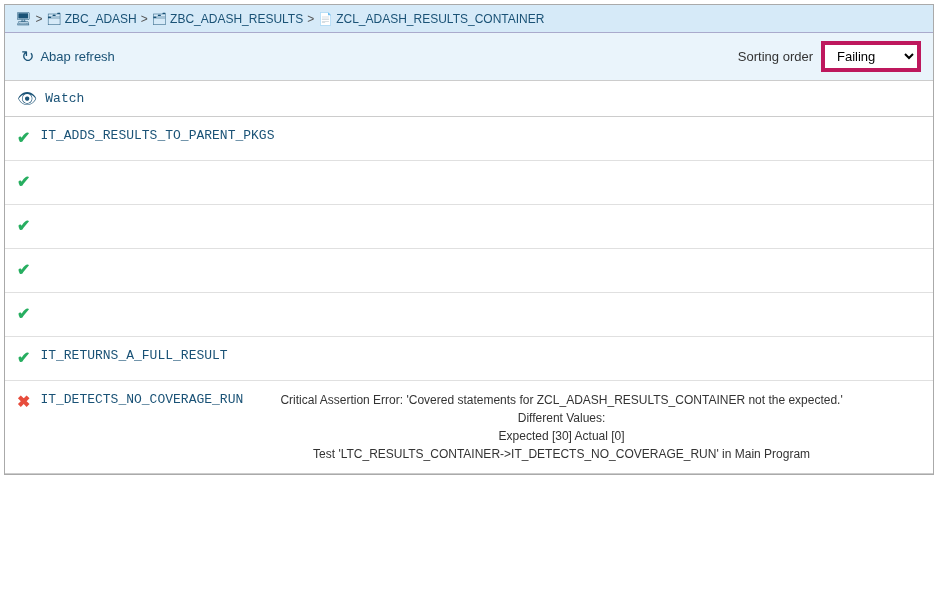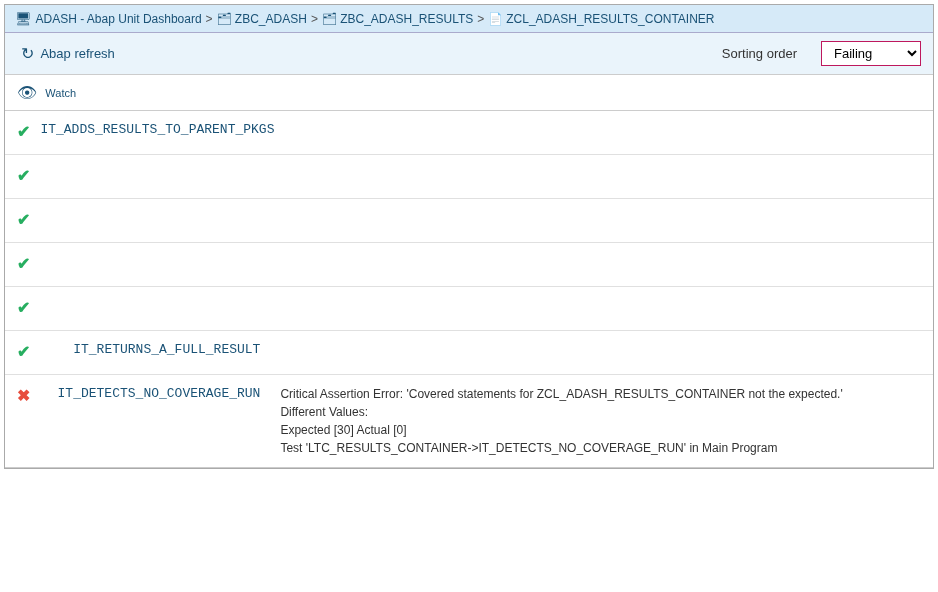--- a/index.html
+++ b/index.html
@@ -59,28 +59,28 @@
       border: none;
       padding: 2px 4px;
     }
     .refresh-icon {
       font-size: 16px;
       color: #1a5276;
     }
     .toolbar-right {
       display: flex;
       align-items: center;
-      gap: 24px;
+      gap: 8px;
     }
     .sorting-label {
       font-size: 13px;
       color: #333;
     }
     .sorting-select {
-      border: 1px solid #be185d;
+      border: 4px solid #be185d;
       padding: 3px 8px;
       font-size: 13px;
       background: #fff;
       cursor: pointer;
       min-width: 100px;
     }
 
     
     .watch-row {
       display: flex;
@@ -88,22 +88,23 @@
       gap: 8px;
       padding: 8px 12px;
       border-bottom: 1px solid #ccc;
       background: #fff;
     }
     .eye-icon {
       color: #1a5276;
       font-size: 16px;
     }
     .watch-label {
-      font-size: 11px;
-      color: #1a5276;
+      font-size: 13px;
+      color: #1a5276;
+      font-family: Liberation Mono, monospace;
     }
 
     
     .test-list {
       background: #fff;
     }
     .test-row {
       display: flex;
       align-items: flex-start;
       padding: 10px 12px;
@@ -127,43 +128,42 @@
       color: #e74c3c;
       font-weight: bold;
     }
     .test-name {
       font-size: 13px;
       color: #1a5276;
       font-family: 'Courier New', monospace;
       flex-shrink: 0;
       min-width: 220px;
       padding-top: 1px;
-      text-align: right;
     }
     .test-error {
       font-size: 12px;
       color: #333;
       margin-left: 20px;
       line-height: 1.5;
+      text-align: center;
     }
 
     
     .main-container {
       border: 1px solid #aaa;
       margin: 4px;
     }
   </style>
 </head>
 <body>
 
 <div class="main-container">
 
   <div class="breadcrumb-bar">
     <span style="font-size:13px;">🖥</span>
-    <span style="cursor:pointer;">ADASH - Abap Unit Dashboard</span>
     <span class="breadcrumb-separator"> &gt; </span>
     <span class="breadcrumb-item">
       <span>🗂</span>
       <span>ZBC_ADASH</span>
     </span>
     <span class="breadcrumb-separator"> &gt; </span>
     <span class="breadcrumb-item">
       <span>🗂</span>
       <span>ZBC_ADASH_RESULTS</span>
     </span>

